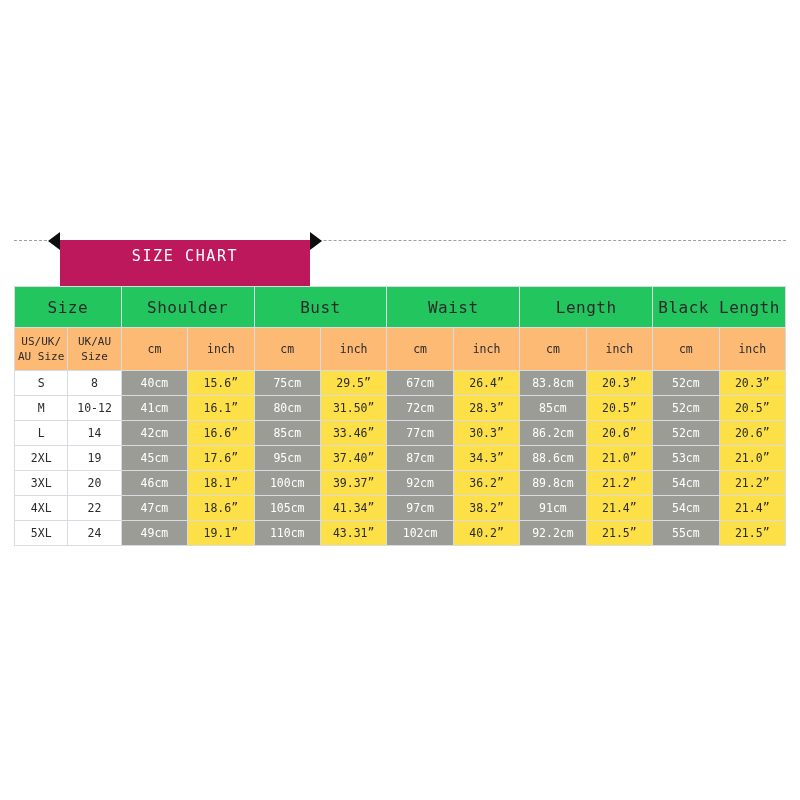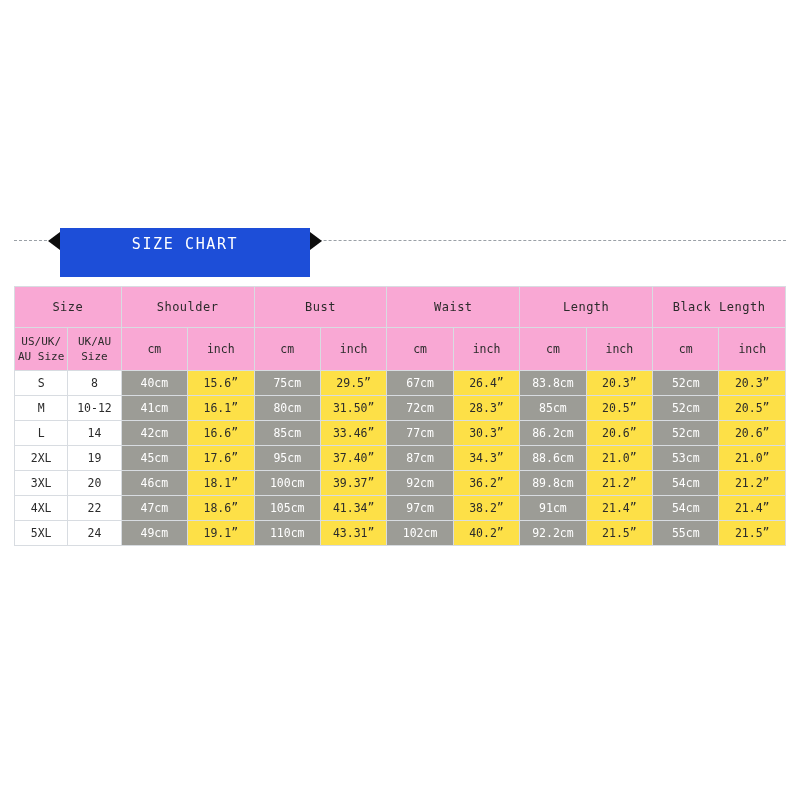--- a/index.html
+++ b/index.html
@@ -32,24 +32,24 @@
     position: absolute;
     left: 0;
     top: 16px;
     width: 772px;
     height: 0;
     border-top: 1px dashed #9aa0a6;
   }
   .banner .ribbon {
     position: absolute;
     left: 46px;
-    top: 4px;
+    top: 16px;
     width: 250px;
     height: 49px;
-    background: #1d4ed8;
+    background: #be185d;
   }
   .banner .ribbon-text {
     position: absolute;
     left: 0;
     top: 0;
     width: 250px;
     height: 33px;
     line-height: 33px;
     text-align: center;
     color: #ffffff;
@@ -96,28 +96,28 @@
     font-weight: normal;
     text-align: center;
     color: #2b2b2b;
     font-size: 11.5px;
     font-family: "DejaVu Sans Mono", monospace;
     padding: 0;
   }
   
   tr.group-row th {
     height: 40px;
-    background: #f9a8d4;
-    font-size: 12px;
+    background: #22c55e;
+    font-size: 16px;
     letter-spacing: 0.5px;
   }
   
   tr.unit-row th {
     height: 42px;
-    background: #f9a8d4;
+    background: #fdba74;
     font-size: 11.5px;
     line-height: 15px;
   }
   tr.unit-row th.sizelabel {
     font-size: 11px;
     line-height: 15px;
   }
   
   tr.data-row td {
     height: 24px;

